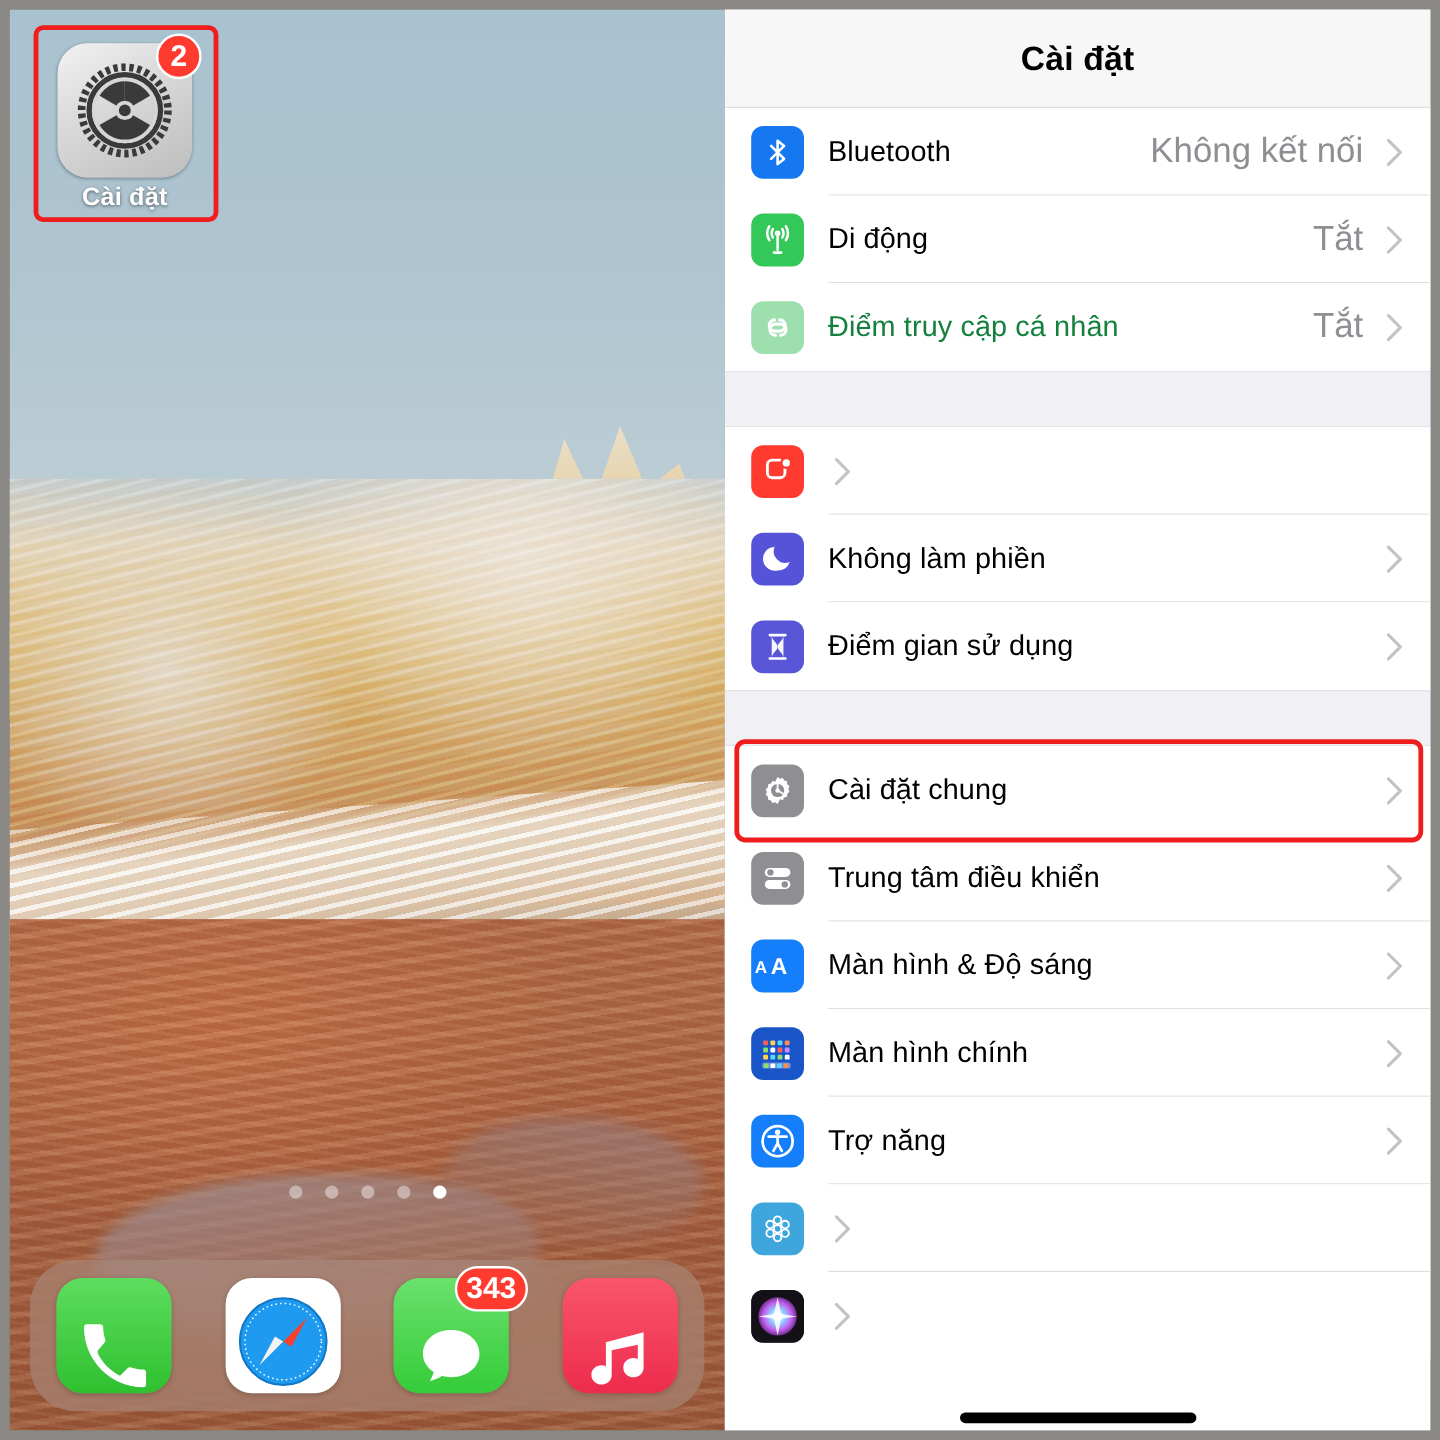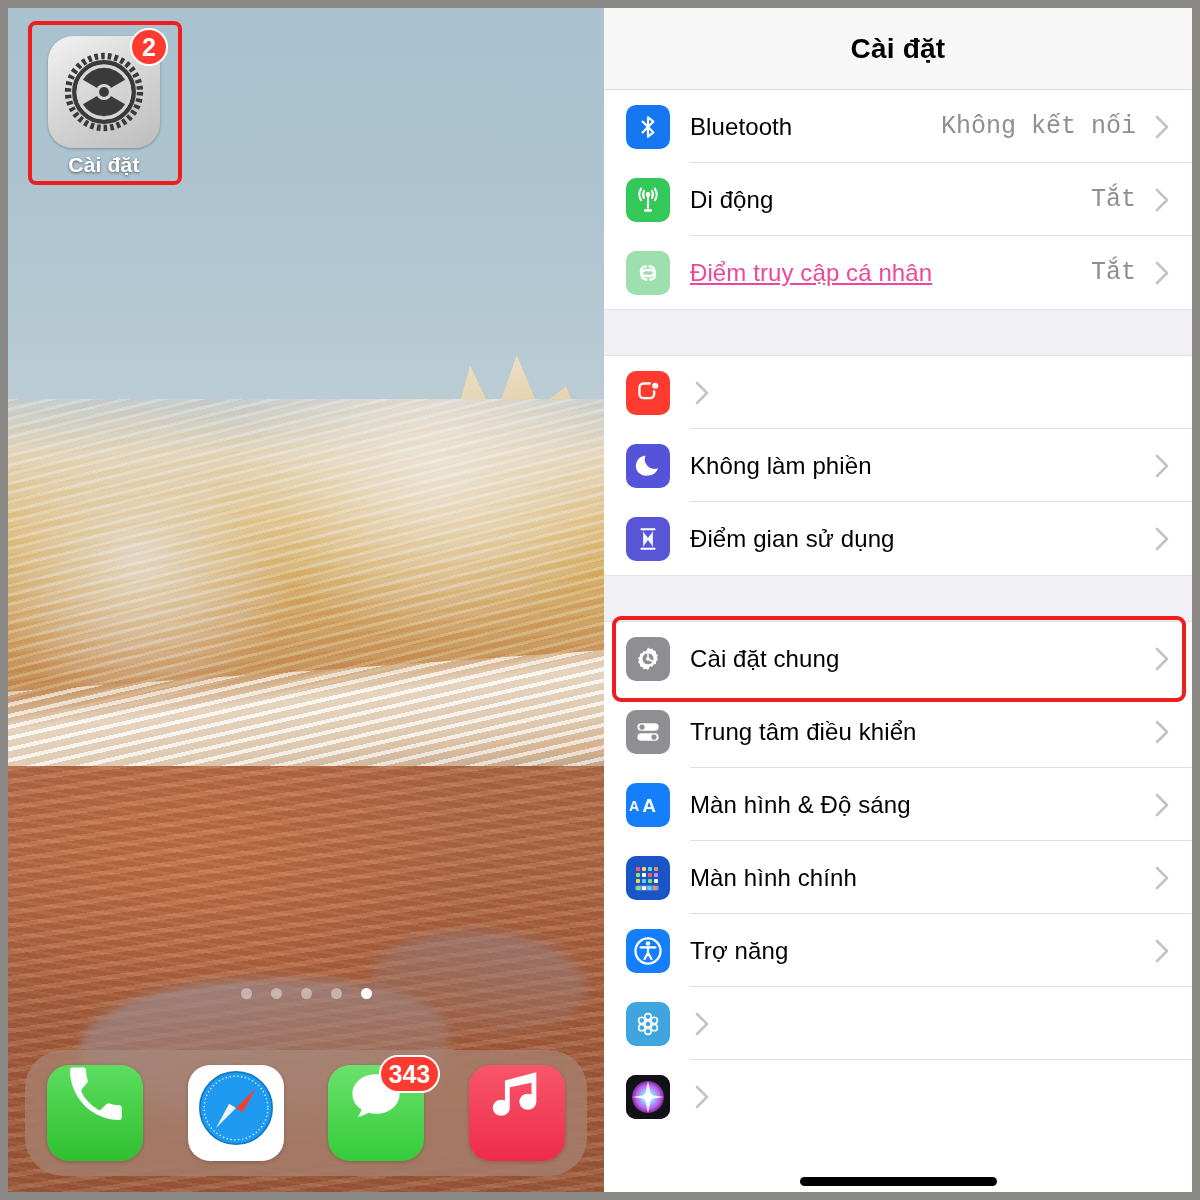--- a/index.html
+++ b/index.html
@@ -122,21 +122,21 @@
   .dot.active{ background:#fff; }
 
   
   .dock{
     position:absolute; left:17px; right:17px; bottom:16px; height:126px;
     background:rgba(170,145,135,.52);
     border-radius:38px;
     display:flex; align-items:center; justify-content:space-around;
     backdrop-filter:blur(14px);
   }
-  .dock-ic{ position:relative; width:96px; height:96px; border-radius:22px; display:flex; align-items:flex-start; justify-content:center; box-shadow:0 1px 4px rgba(0,0,0,.2); }
+  .dock-ic{ position:relative; width:96px; height:96px; border-radius:22px; display:flex; align-items:flex-end; justify-content:center; box-shadow:0 1px 4px rgba(0,0,0,.2); }
   .dock-badge{
     position:absolute; right:-16px; top:-10px;
     min-width:40px; height:38px; border-radius:19px;
     background:#ff3b30; border:2.5px solid #fff;
     color:#fff; font-size:25px; font-weight:bold;
     display:flex; align-items:center; justify-content:center; padding:0 8px;
   }
 
   
   #settings{
@@ -160,22 +160,22 @@
   .row .sep{
     position:absolute; left:86px; right:0; bottom:0; height:1px; background:#e0e0e2;
   }
   .row:last-child .sep{ display:none; }
   .ic{
     width:44px; height:44px; border-radius:10px; flex:none;
     display:flex; align-items:center; justify-content:center;
     margin-right:20px;
   }
   .lbl{ font-size:24px; color:#000; flex:1; letter-spacing:.1px; }
-  .lbl.dim{ color:#ec4899;text-decoration:underline; }
-  .val{ font-size:25px; color:#8e8e93; margin-right:14px;font-family:Liberation Mono, monospace; }
+  .lbl.dim{ color:#15803d; }
+  .val{ font-size:29px; color:#8e8e93; margin-right:14px; }
   .chev{ width:24px; margin-right:18px; flex:none; display:flex; align-items:center; justify-content:center; }
 
   .row.highlight{ z-index:3; }
   .row-hl-box{
     position:absolute; left:8px; right:6px; top:-6px; bottom:-7px;
     border:4px solid #ef1d1d; border-radius:9px; pointer-events:none; z-index:4;
   }
 
   .homebar{
     position:absolute; left:0; right:0; bottom:6px;

